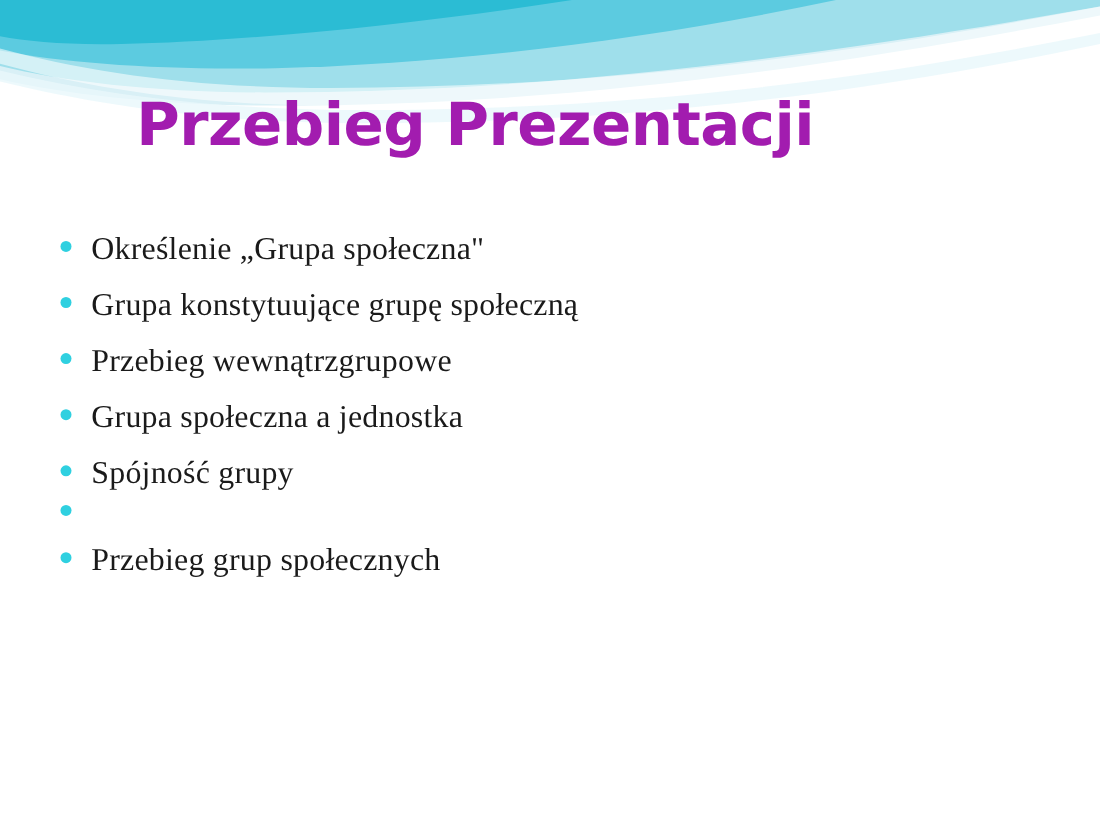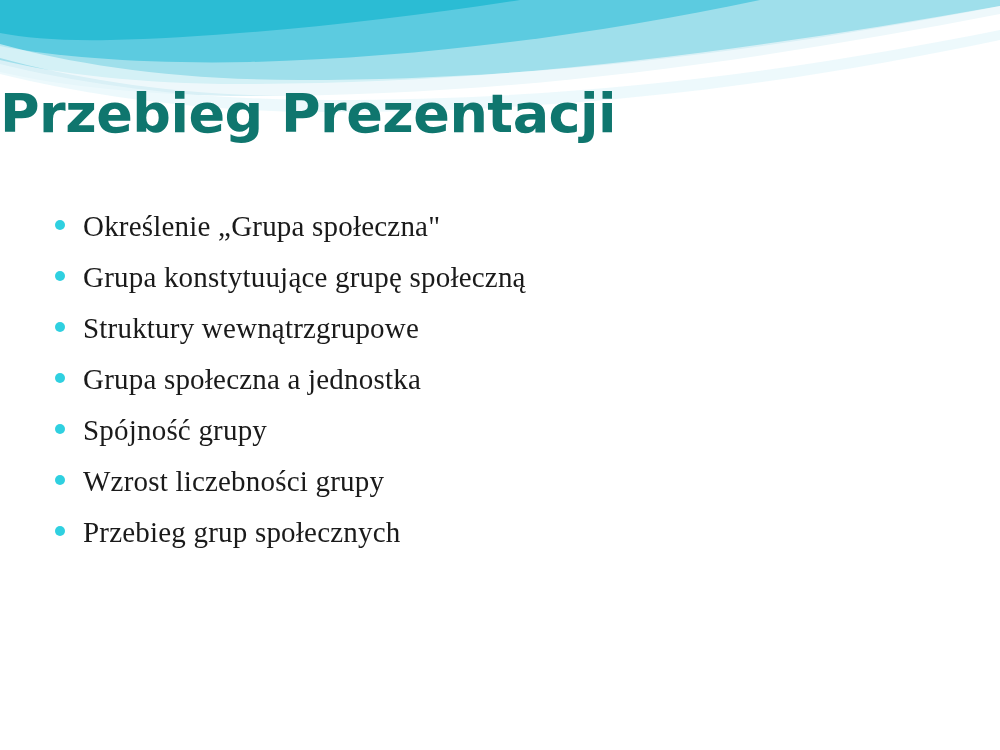--- a/index.html
+++ b/index.html
@@ -26,26 +26,26 @@
     left: 0;
     width: 1000px;
     height: 130px;
     pointer-events: none;
   }
   .slide-title {
     position: absolute;
     top: 82px;
     left: 0;
     width: 864px;
-    text-align: left;
+    text-align: center;
     font-family: "DejaVu Sans", sans-serif;
     font-weight: bold;
     font-size: 54px;
     letter-spacing: -0.5px;
-    color: #0f766e;
+    color: #a21caf;
   }
   .bullet-list {
     position: absolute;
     top: 210px;
     left: 55px;
     width: 880px;
     list-style: none;
     margin: 0;
     padding: 0;
   }
@@ -93,33 +93,32 @@
     <li class="bullet-item">
       <span class="bullet-marker"></span>
       <span class="bullet-text">Określenie „Grupa społeczna"</span>
     </li>
     <li class="bullet-item">
       <span class="bullet-marker"></span>
       <span class="bullet-text">Grupa konstytuujące grupę społeczną</span>
     </li>
     <li class="bullet-item">
       <span class="bullet-marker"></span>
-      <span class="bullet-text">Struktury wewnątrzgrupowe</span>
+      <span class="bullet-text">Przebieg wewnątrzgrupowe</span>
     </li>
     <li class="bullet-item">
       <span class="bullet-marker"></span>
       <span class="bullet-text">Grupa społeczna a jednostka</span>
     </li>
     <li class="bullet-item">
       <span class="bullet-marker"></span>
       <span class="bullet-text">Spójność grupy</span>
     </li>
     <li class="bullet-item">
       <span class="bullet-marker"></span>
-      <span class="bullet-text">Wzrost liczebności grupy</span>
     </li>
     <li class="bullet-item">
       <span class="bullet-marker"></span>
       <span class="bullet-text">Przebieg grup społecznych</span>
     </li>
   </ul>
 
 </div>
 
 </body></html>

